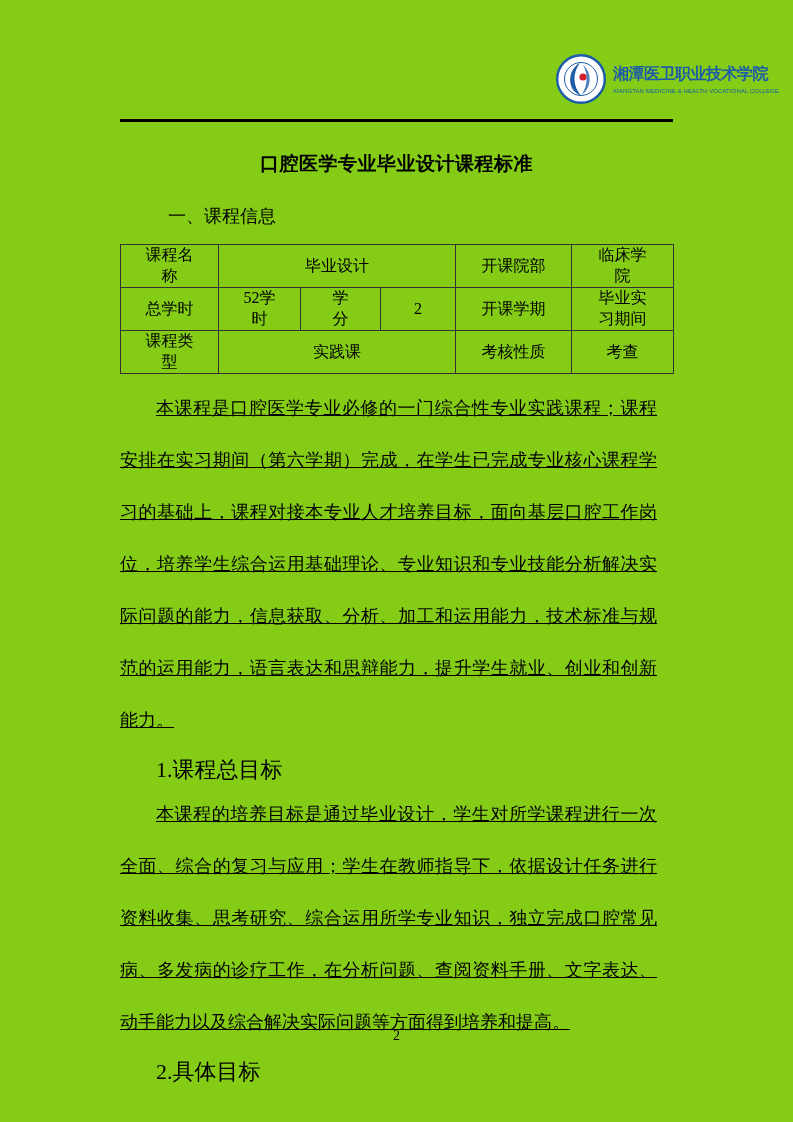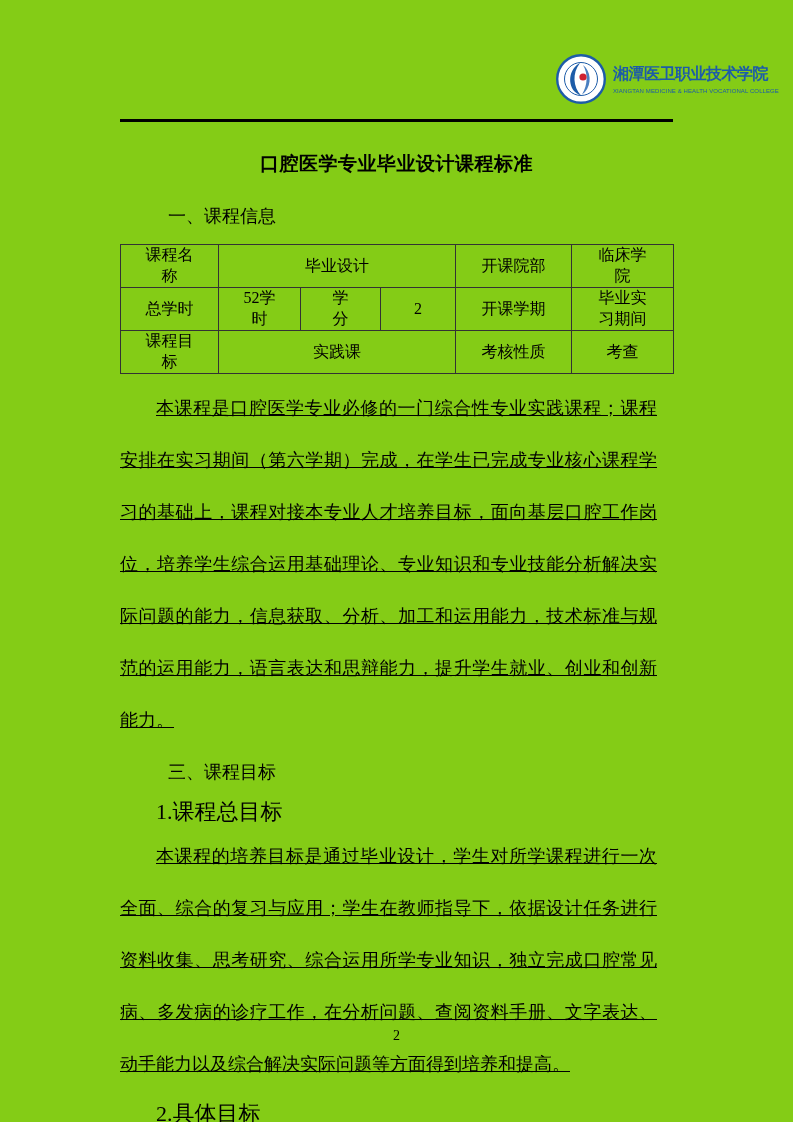--- a/index.html
+++ b/index.html
@@ -172,31 +172,30 @@
         </tr>
         <tr>
           <td>总学时</td>
           <td>52学时</td>
           <td>学　分</td>
           <td>2</td>
           <td>开课学期</td>
           <td>毕业实习期间</td>
         </tr>
         <tr>
-          <td>课程目标</td>
+          <td>课程类型</td>
           <td colspan="3">实践课</td>
           <td>考核性质</td>
           <td>考查</td>
         </tr>
       </tbody>
     </table>
 
     <p class="para">本课程是口腔医学专业必修的一门综合性专业实践课程；课程安排在实习期间（第六学期）完成，在学生已完成专业核心课程学习的基础上，课程对接本专业人才培养目标，面向基层口腔工作岗位，培养学生综合运用基础理论、专业知识和专业技能分析解决实际问题的能力，信息获取、分析、加工和运用能力，技术标准与规范的运用能力，语言表达和思辩能力，提升学生就业、创业和创新能力。</p>
 
-    <h2 class="sec-heading obj">三、课程目标</h2>
     <div class="sub-item">1.课程总目标</div>
     <p class="para obj">本课程的培养目标是通过毕业设计，学生对所学课程进行一次全面、综合的复习与应用；学生在教师指导下，依据设计任务进行资料收集、思考研究、综合运用所学专业知识，独立完成口腔常见病、多发病的诊疗工作，在分析问题、查阅资料手册、文字表达、动手能力以及综合解决实际问题等方面得到培养和提高。</p>
     <div class="sub-item">2.具体目标</div>
 
   </main>
 
   <footer class="page-footer">
     <span class="page-num">2</span>
   </footer>
 

